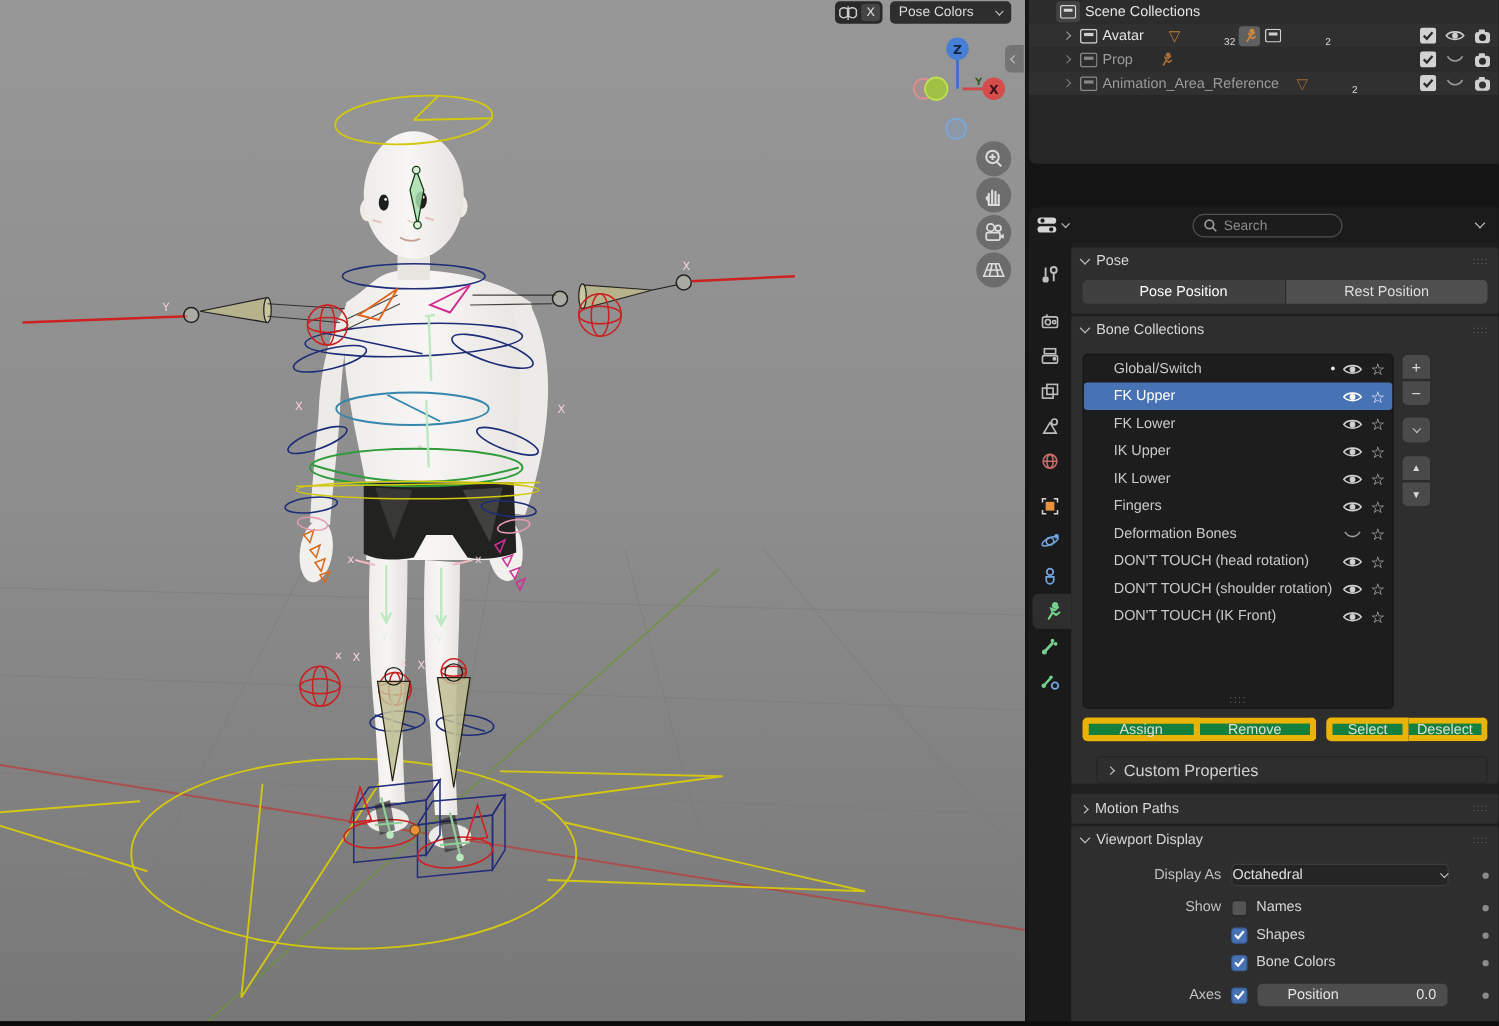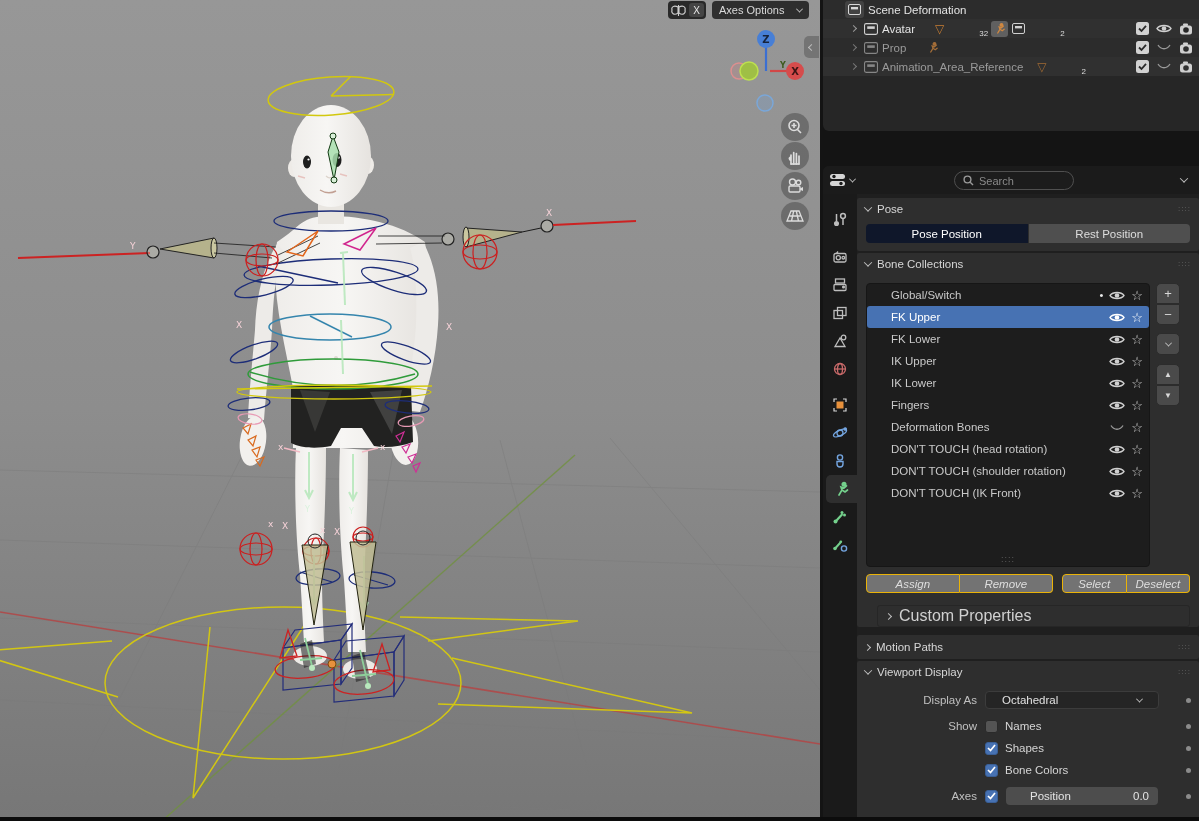--- a/index.html
+++ b/index.html
@@ -66,53 +66,53 @@
     background:#1f1f1f; padding-top:4px; }
   .panel { background:#2e2e2e; margin:0 0 2px 0; border-radius:2px; position:relative; }
   .panel-head { height:22px; display:flex; align-items:center; padding:0 8px; gap:6px;
     color:#d6d6d6; font-size:11.5px; }
   .grip { margin-left:auto; color:#6a6a6a; font-size:8px; letter-spacing:1px; line-height:1; }
 
   .seg-row { display:flex; padding:4px 9px 8px 9px; gap:1px; }
   .seg { flex:1; height:19px; display:flex; align-items:center; justify-content:center;
     background:#4f4f4f; color:#dedede; font-size:11.5px; }
   .seg.first { border-radius:4px 0 0 4px; } .seg.last { border-radius:0 4px 4px 0; }
-  .seg.on { background:#0f172a; color:#fff; }
+  .seg.on { background:#404040; color:#fff; }
 
   #bc-body { display:flex; padding:8px 9px 0 9px; gap:6px; }
-  #bc-list { width:284px; height:284px; background:#1d1d1d; border:1px solid #161616;
+  #bc-list { width:249px; height:284px; background:#1d1d1d; border:1px solid #161616;
     border-radius:4px; position:relative; overflow:hidden; }
   .bc-row { height:22px; display:flex; align-items:center; padding:0 6px 0 24px;
     color:#c9c9c9; font-size:11.5px; position:relative; }
   .bc-row.sel { background:#4772b3; color:#fff; border-radius:3px; }
   .bc-row .flags { position:absolute; right:6px; display:flex; align-items:center; gap:6px; }
   .star { font-size:13px; color:#cfcfcf; line-height:1; }
   .dot { color:#e8e8e8; font-size:11px; }
   #bc-grip { position:absolute; bottom:2px; left:50%; transform:translateX(-50%);
     color:#5e5e5e; font-size:9px; letter-spacing:1px; }
   #bc-side { display:flex; flex-direction:column; width:24px; }
   .mini-btn { width:24px; height:21px; background:#4a4a4a; border:1px solid #2c2c2c;
     color:#d8d8d8; display:flex; align-items:center; justify-content:center; font-size:13px; }
   .mini-btn.top { border-radius:5px 5px 0 0; } .mini-btn.bot { border-radius:0 0 5px 5px; }
   .mini-btn.solo { border-radius:5px; margin-top:8px; height:22px; }
   .mini-btn.up { border-radius:5px 5px 0 0; margin-top:9px; font-size:8px; }
   .mini-btn.dn { border-radius:0 0 5px 5px; font-size:8px; }
 
   .btn-row { display:flex; padding:7px 9px 8px 9px; }
-  .pbtn { height:19px; background:#737373; border:1px solid #eab308; color:#dedede;
-    font-size:11.5px; display:flex; align-items:center; justify-content:center;font-style:italic; }
+  .pbtn { height:19px; background:#15803d; border:5px solid #eab308; color:#dedede;
+    font-size:11.5px; display:flex; align-items:center; justify-content:center; }
   .sub-panel { margin:4px 9px 8px 20px; background:#2e2e2e; border:1px solid #262626;
     border-radius:3px; height:22px; display:flex; align-items:center; gap:8px; padding:0 8px;
-    color:#d0d0d0; font-size:16px; }
+    color:#d0d0d0; font-size:13px; }
 
   .vd-row { display:flex; align-items:center; height:22px; position:relative; }
   .vd-label { width:128px; text-align:right; color:#c0c0c0; font-size:11.5px; padding-right:8px; }
   .anim-dot { position:absolute; right:8px; width:5px; height:5px; border-radius:50%; background:#8b8b8b; }
   .dd { width:174px; height:18px; background:#252525; border:1px solid #3c3c3c; border-radius:4px;
-    color:#e0e0e0; font-size:11.5px; display:flex; align-items:center; padding:0 16px;
+    color:#e0e0e0; font-size:11.5px; display:flex; align-items:center; padding:0 0;
     justify-content:space-between; }
   .cb { width:13px; height:13px; border-radius:3px; background:#545454; border:1px solid #2a2a2a;
     display:flex; align-items:center; justify-content:center; }
   .cb.on { background:#4772b3; border-color:#3a5f96; }
   .cb-label { color:#d5d5d5; font-size:11.5px; margin-left:7px; }
   .slider { width:152px; height:18px; margin-left:8px; background:#4d4d4d; border-radius:4px;
     display:flex; align-items:center; justify-content:space-between; padding:0 9px 0 24px;
     color:#e3e3e3; font-size:11.5px; }
   .seg2 { width:87px; height:18px; display:flex; align-items:center; justify-content:center;
     background:#4f4f4f; color:#dedede; font-size:11.5px; }
@@ -354,21 +354,21 @@
     </g>
   </svg>
 
   <div id="mirror-group" class="float-widget">
     <svg width="17" height="13" viewBox="0 0 17 13">
       <path d="M8.5,1 L8.5,12 M8,3 C4,1 1,3 2,6 C1,9 4,12 8,9 Z M9,3 C13,1 16,3 15,6 C16,9 13,12 9,9 Z" fill="none" stroke="#cdcdcd" stroke-width="1.1" stroke-dasharray="0"></path>
     </svg>
     <div class="xbtn">X</div>
   </div>
   <div id="pose-options-btn" class="float-widget">
-    <span>Axes Options</span>
+    <span>Pose Colors</span>
     <span class="chev down sm"></span>
   </div>
   <div id="sidebar-toggle" class="abs">
     <span class="chev left sm"></span>
   </div>
 
   <div id="nav-gizmo" class="abs">
     <svg width="84" height="90" viewBox="0 0 84 90">
       <circle cx="13" cy="45" r="8" fill="rgba(210,130,130,.25)" stroke="#dd8f8f" stroke-width="1.5"></circle>
       <line x1="40" y1="14" x2="40" y2="45" stroke="#3b6fd2" stroke-width="2.2"></line>
@@ -413,21 +413,21 @@
 <div id="right-col" class="abs">
 
   <div id="outliner">
     <div class="out-row" style="background:#2c2c2c">
       <div style="margin-left:22px;width:19px;height:17px;background:#424242;border-radius:3px;display:flex;align-items:center;justify-content:center">
         <svg width="13" height="11" viewBox="0 0 13 11">
             <rect x="0.5" y="0.5" width="12" height="10" rx="1.5" fill="none" stroke="#d8d8d8"></rect>
             <rect x="3" y="3" width="7" height="2.4" fill="#d8d8d8"></rect>
           </svg>
       </div>
-      <span class="lbl bright">Scene Deformation</span>
+      <span class="lbl bright">Scene Collections</span>
     </div>
 
     <div class="out-row" style="background:#303030">
       <span class="chev right sm" style="margin-left:28px;border-color:#999"></span>
       <svg width="14" height="12" viewBox="0 0 13 11" style="margin-left:8px">
           <rect x="0.5" y="0.5" width="12" height="10" rx="1.5" fill="none" stroke="#cfcfcf"></rect>
           <rect x="3" y="3" width="7" height="2.4" fill="#cfcfcf"></rect>
         </svg>
       <span class="lbl bright">Avatar</span>
       <span class="tri-icon" style="margin-left:20px">▽</span>

